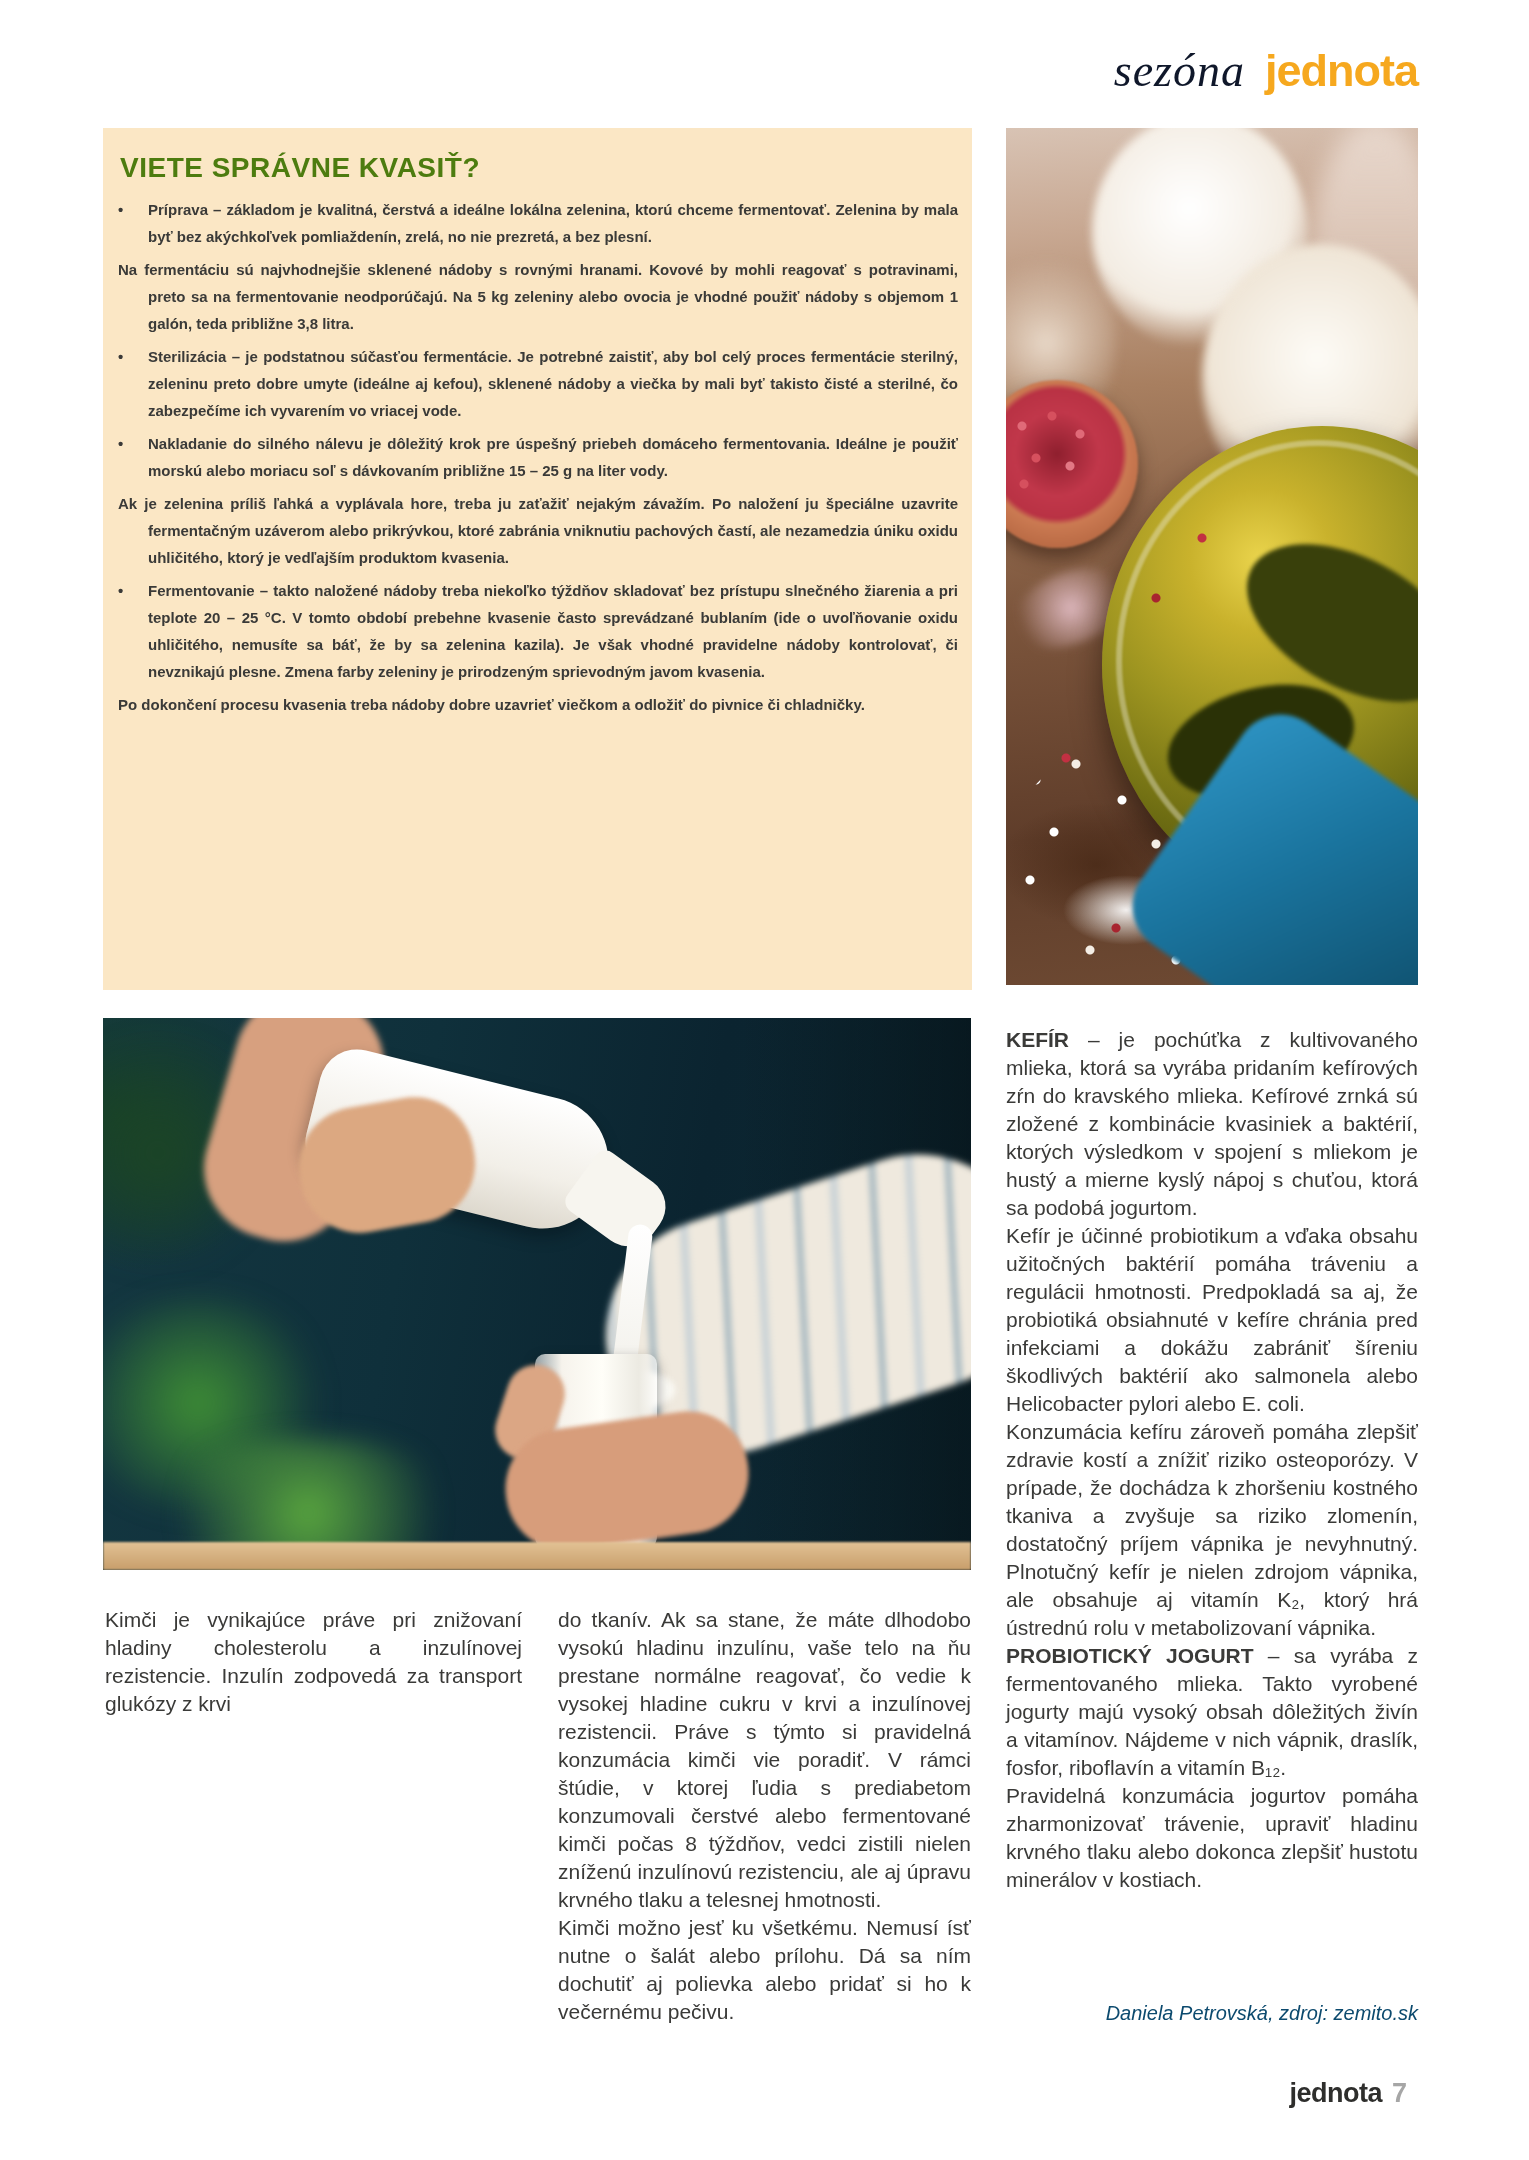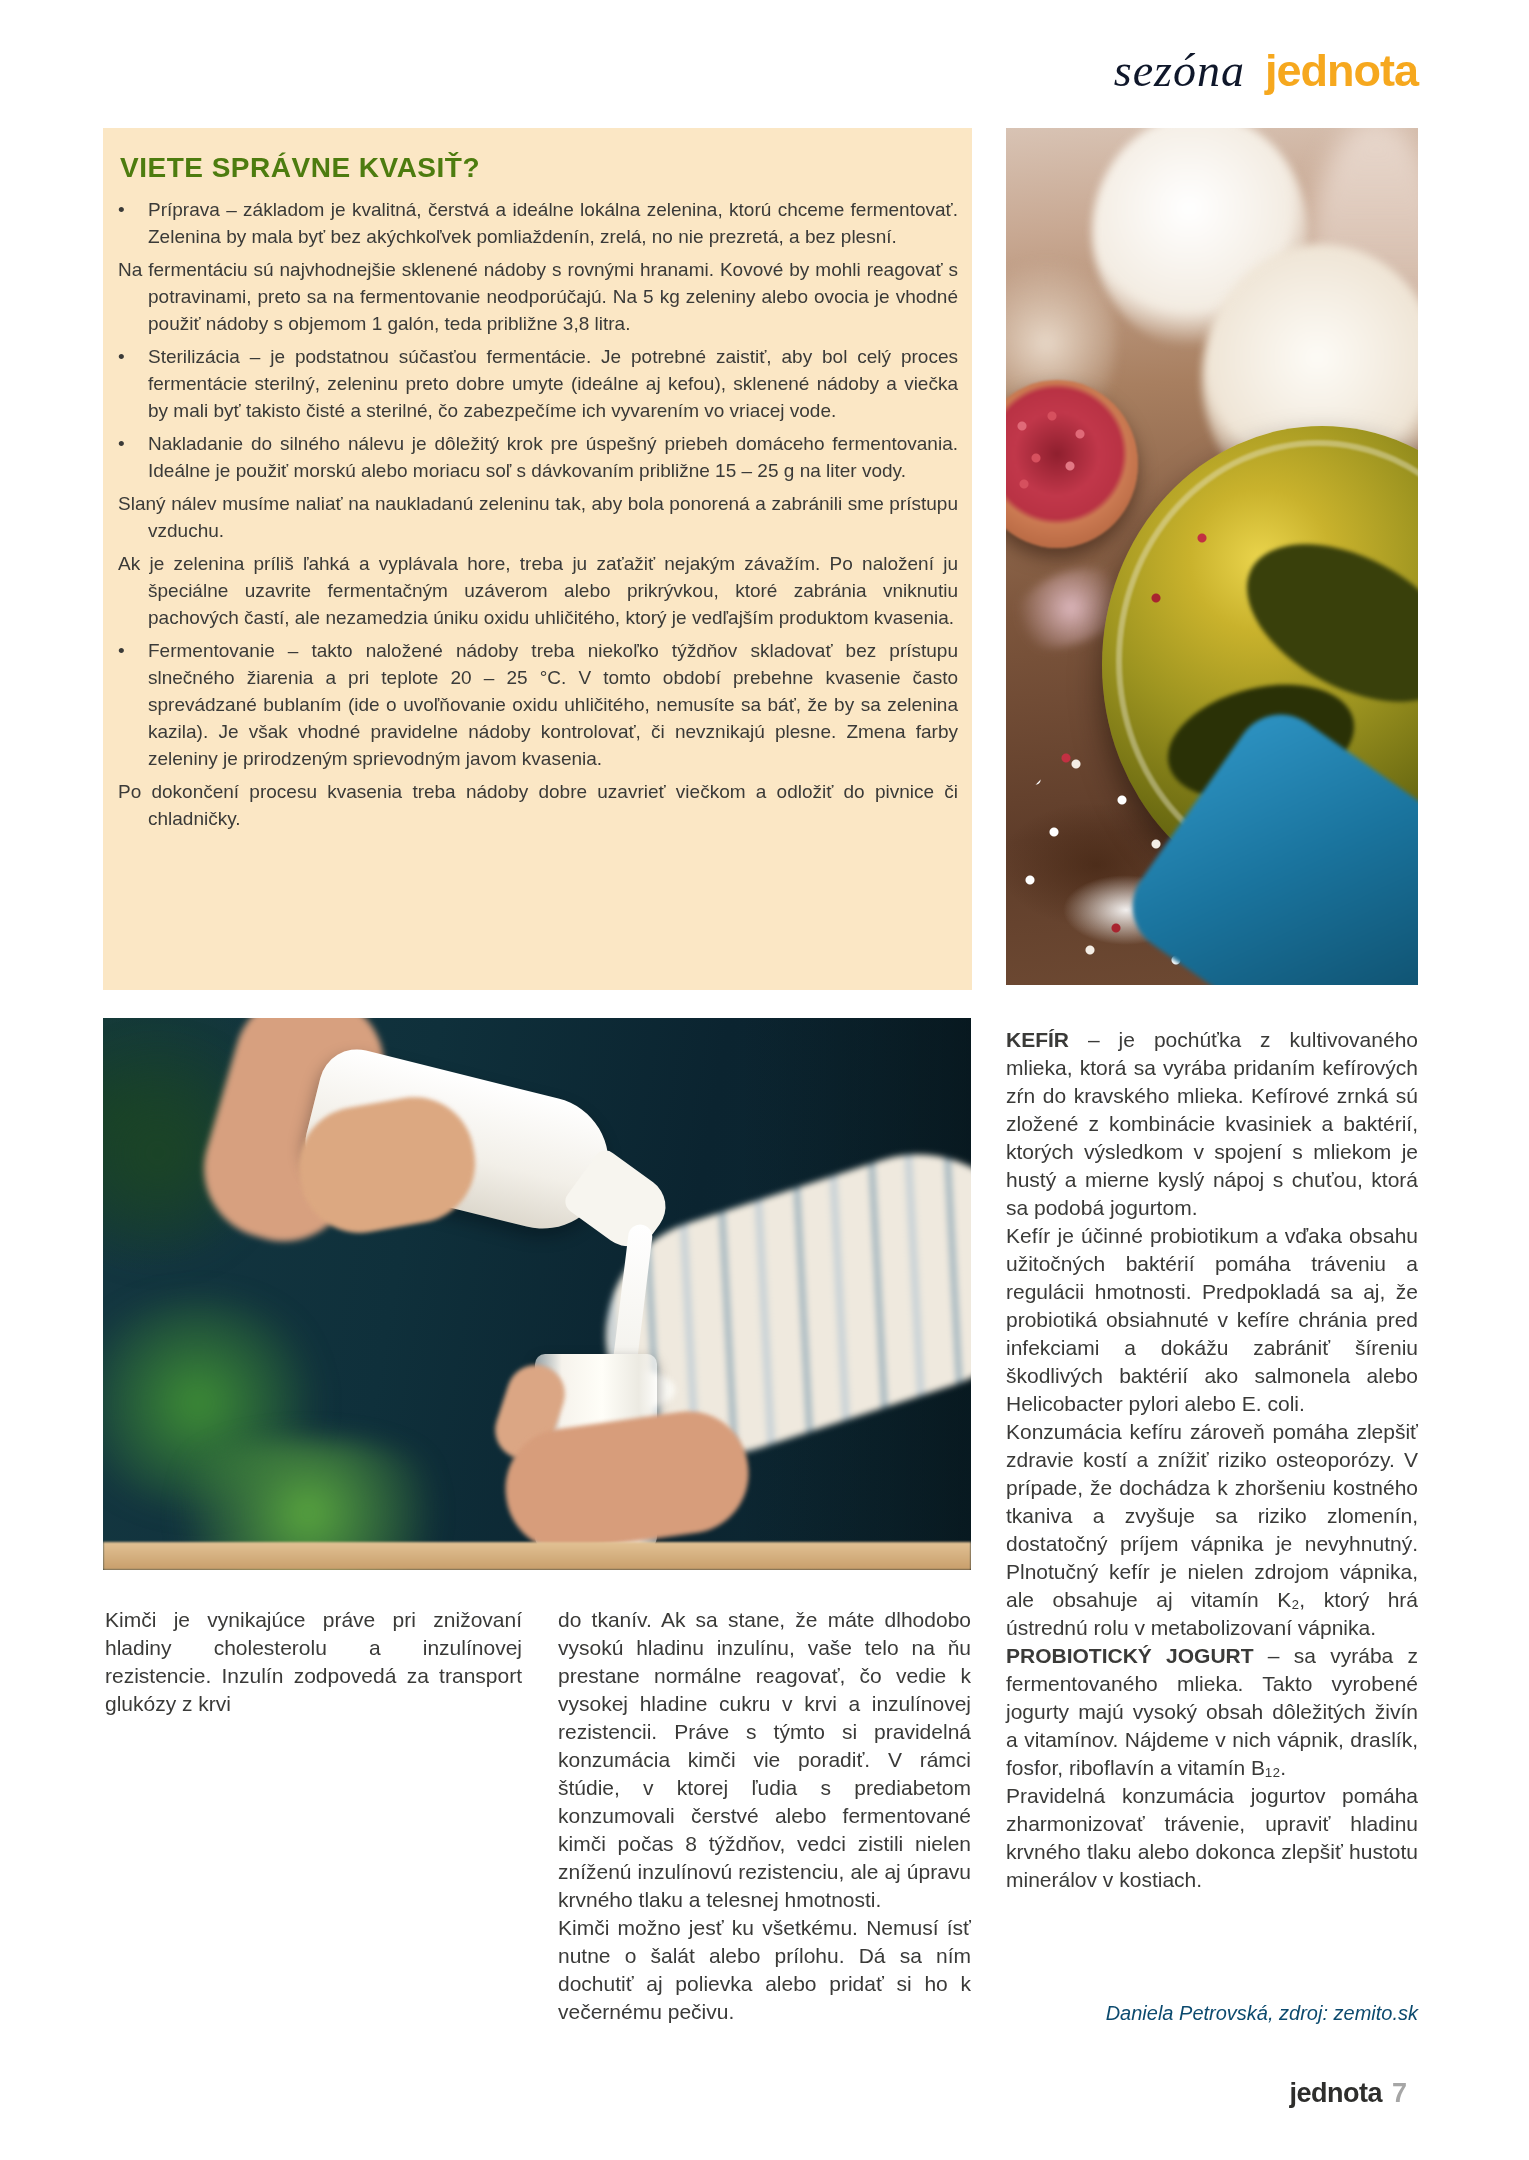--- a/index.html
+++ b/index.html
@@ -9,22 +9,22 @@
   
   .brand{position:absolute;top:44px;right:111px;display:flex;align-items:baseline;gap:20px;}
   .brand-script{font-family:"Liberation Serif","DejaVu Serif",serif;font-style:italic;
                 font-size:46px;color:#0f172a;letter-spacing:1px;}
   .brand-word{font-size:45px;font-weight:bold;color:#F6A81E;letter-spacing:-1px;}
 
   
   .fbox{position:absolute;left:103px;top:128px;width:869px;height:862px;box-sizing:border-box;
         background:#FBE7C5;padding:24px 14px 16px 15px;overflow:hidden;}
   .fbox h2{margin:0 0 12px 2px;font-size:28px;font-weight:bold;letter-spacing:.5px;color:#4d7c0f;}
-  .fbox p{margin:0 0 6px 0;font-size:19px;line-height:27px;text-align:justify;
-          padding-left:30px;text-indent:-30px;hyphens:auto;}
+  .fbox p{margin:0 0 6px 0;font-size:15px;line-height:27px;text-align:justify;
+          padding-left:30px;text-indent:-30px;hyphens:auto;font-weight:bold;}
   .fbox p .mk{display:inline-block;text-indent:0;width:0;}
   .fbox p.bulleted .mk{width:30px;}
 
   
   .col{position:absolute;font-size:21px;line-height:28px;text-align:justify;hyphens:auto;}
   .col p{margin:0;}
   .col b{font-weight:bold;}
   .col-right{left:1006px;top:1026px;width:412px;}
   .col-1{left:105px;top:1606px;width:417px;}
   .col-2{left:558px;top:1606px;width:413px;}
@@ -145,21 +145,20 @@
     <span class="brand-script">sezóna</span>
     <span class="brand-word">jednota</span>
   </div>
 
   <div class="fbox">
     <h2>VIETE SPRÁVNE KVASIŤ?</h2>
     <p class="bulleted"><span class="mk">•</span><span>Príprava – základom je kvalitná, čerstvá a ideálne lokálna zelenina, ktorú chceme fermentovať. Zelenina by mala byť bez akýchkoľvek pomliaždenín, zrelá, no nie prezretá, a bez plesní.</span></p>
     <p><span class="mk"></span><span>Na fermentáciu sú najvhodnejšie sklenené nádoby s rovnými hranami. Kovové by mohli reagovať s potravinami, preto sa na fermentovanie neodporúčajú. Na 5 kg zeleniny alebo ovocia je vhodné použiť nádoby s objemom 1 galón, teda približne 3,8 litra.</span></p>
     <p class="bulleted"><span class="mk">•</span><span>Sterilizácia – je podstatnou súčasťou fermentácie. Je potrebné zaistiť, aby bol celý proces fermentácie sterilný, zeleninu preto dobre umyte (ideálne aj kefou), sklenené nádoby a viečka by mali byť takisto čisté a sterilné, čo zabezpečíme ich vyvarením vo vriacej vode.</span></p>
     <p class="bulleted"><span class="mk">•</span><span>Nakladanie do silného nálevu je dôležitý krok pre úspešný priebeh domáceho fermentovania. Ideálne je použiť morskú alebo moriacu soľ s dávkovaním približne 15 – 25 g na liter vody.</span></p>
-    <p><span class="mk"></span><span>Slaný nálev musíme naliať na naukladanú zeleninu tak, aby bola ponorená a zabránili sme prístupu vzduchu.</span></p>
     <p><span class="mk"></span><span>Ak je zelenina príliš ľahká a vyplávala hore, treba ju zaťažiť nejakým závažím. Po naložení ju špeciálne uzavrite fermentačným uzáverom alebo prikrývkou, ktoré zabránia vniknutiu pachových častí, ale nezamedzia úniku oxidu uhličitého, ktorý je vedľajším produktom kvasenia.</span></p>
     <p class="bulleted"><span class="mk">•</span><span>Fermentovanie – takto naložené nádoby treba niekoľko týždňov skladovať bez prístupu slnečného žiarenia a pri teplote 20 – 25 °C. V tomto období prebehne kvasenie často sprevádzané bublaním (ide o uvoľňovanie oxidu uhličitého, nemusíte sa báť, že by sa zelenina kazila). Je však vhodné pravidelne nádoby kontrolovať, či nevznikajú plesne. Zmena farby zeleniny je prirodzeným sprievodným javom kvasenia.</span></p>
     <p><span class="mk"></span><span>Po dokončení procesu kvasenia treba nádoby dobre uzavrieť viečkom a odložiť do pivnice či chladničky.</span></p>
   </div>
 
   <div class="photo photo-pickles">
     <div class="blob garlic-haze"></div>
     <div class="blob garlic1"></div>
     <div class="blob garlic2"></div>
     <div class="blob garlic3"></div>

